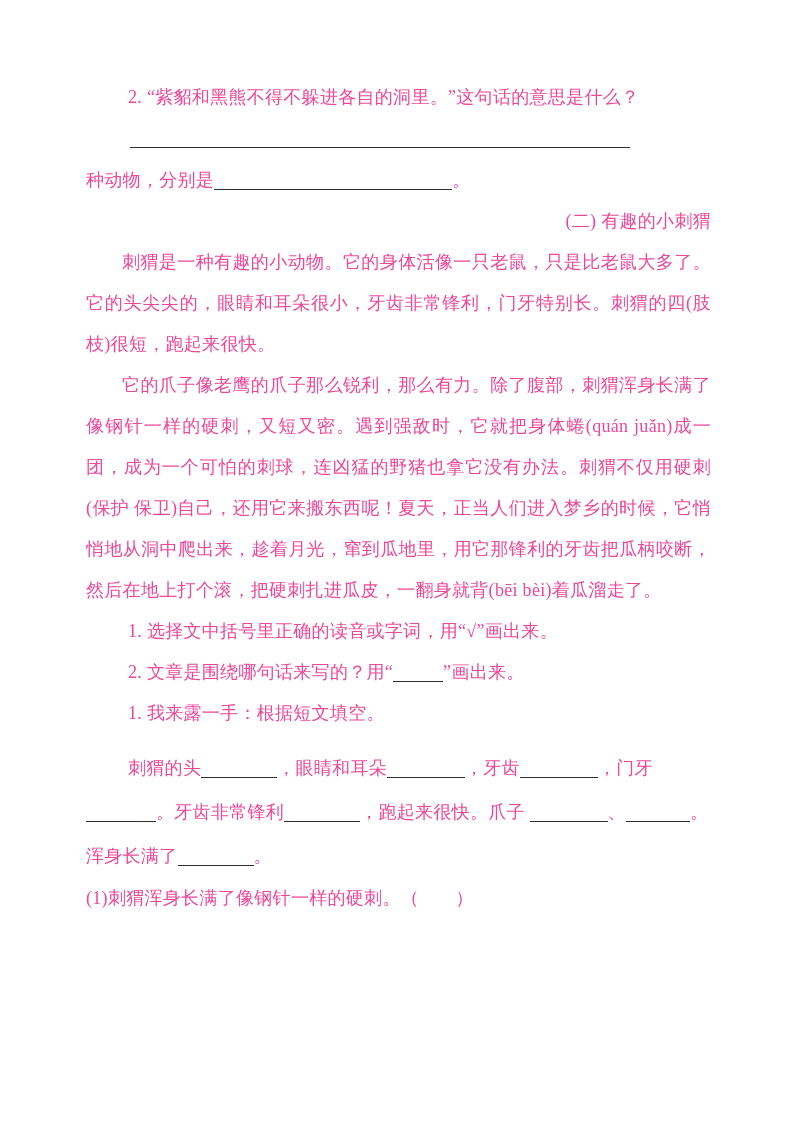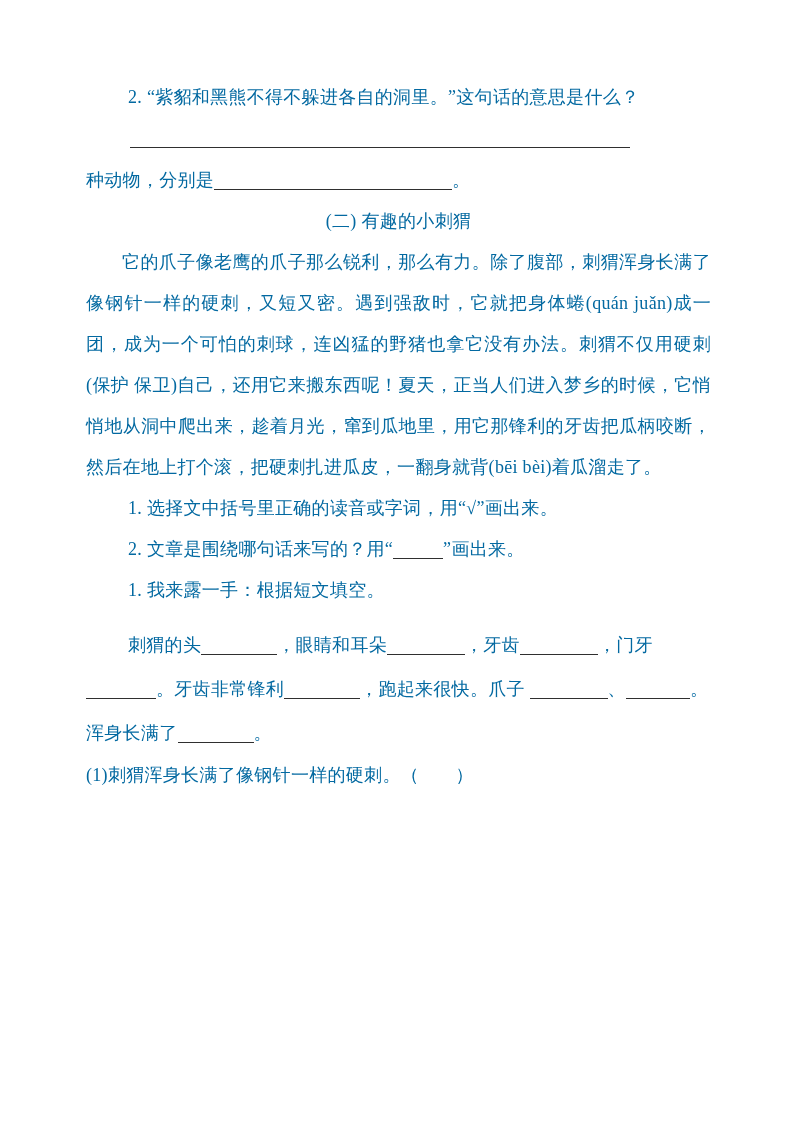--- a/index.html
+++ b/index.html
@@ -5,37 +5,37 @@
   html,body{margin:0;padding:0;}
   body{
     background:#e8e8e8;
     font-family:"Liberation Serif","DejaVu Serif",serif;
   }
   .page{
     position:relative;
     width:793px;height:1122px;
     margin:0 auto;
     background:#ffffff;
-    color:#0369a1;
+    color:#ec4899;
     overflow:hidden;
     box-sizing:border-box;
     padding:77px 82px 0 86px;
     font-size:18px;
     letter-spacing:0.3px;
     line-height:41px;
   }
   .row{white-space:nowrap;}
   .ind{padding-left:42px;}
   .para{
     text-align:justify;
     text-indent:2em;
     line-height:41px;
     margin:0;
   }
-  .title-row{text-align:center;}
+  .title-row{text-align:right;}
   .bl{
     display:inline-block;
     border-bottom:1.6px solid #2f2f2f;
     height:1em;
     vertical-align:-4px;
   }
   .answer-line{
     width:500px;
     margin-left:44px;
     margin-top:29px;
@@ -64,20 +64,21 @@
   <div class="answer-line"></div>
 
   <div class="row">
     <span>种动物，分别是</span><span class="bl w238"></span><span>。</span>
   </div>
 
   <div class="row title-row">
     <span>(二) 有趣的小刺猬</span>
   </div>
 
+  <p class="para">刺猬是一种有趣的小动物。它的身体活像一只老鼠，只是比老鼠大多了。它的头尖尖的，眼睛和耳朵很小，牙齿非常锋利，门牙特别长。刺猬的四(肢 枝)很短，跑起来很快。</p>
   <p class="para">它的爪子像老鹰的爪子那么锐利，那么有力。除了腹部，刺猬浑身长满了像钢针一样的硬刺，又短又密。遇到强敌时，它就把身体蜷(quán juǎn)成一团，成为一个可怕的刺球，连凶猛的野猪也拿它没有办法。刺猬不仅用硬刺(保护 保卫)自己，还用它来搬东西呢！夏天，正当人们进入梦乡的时候，它悄悄地从洞中爬出来，趁着月光，窜到瓜地里，用它那锋利的牙齿把瓜柄咬断，然后在地上打个滚，把硬刺扎进瓜皮，一翻身就背(bēi bèi)着瓜溜走了。</p>
 
   <div class="row ind">
     <span>1. 选择文中括号里正确的读音或字词，用“√”画出来。</span>
   </div>
 
   <div class="row ind">
     <span>2. 文章是围绕哪句话来写的？用“</span><span class="bl w50"></span><span>”画出来。</span>
   </div>
 

